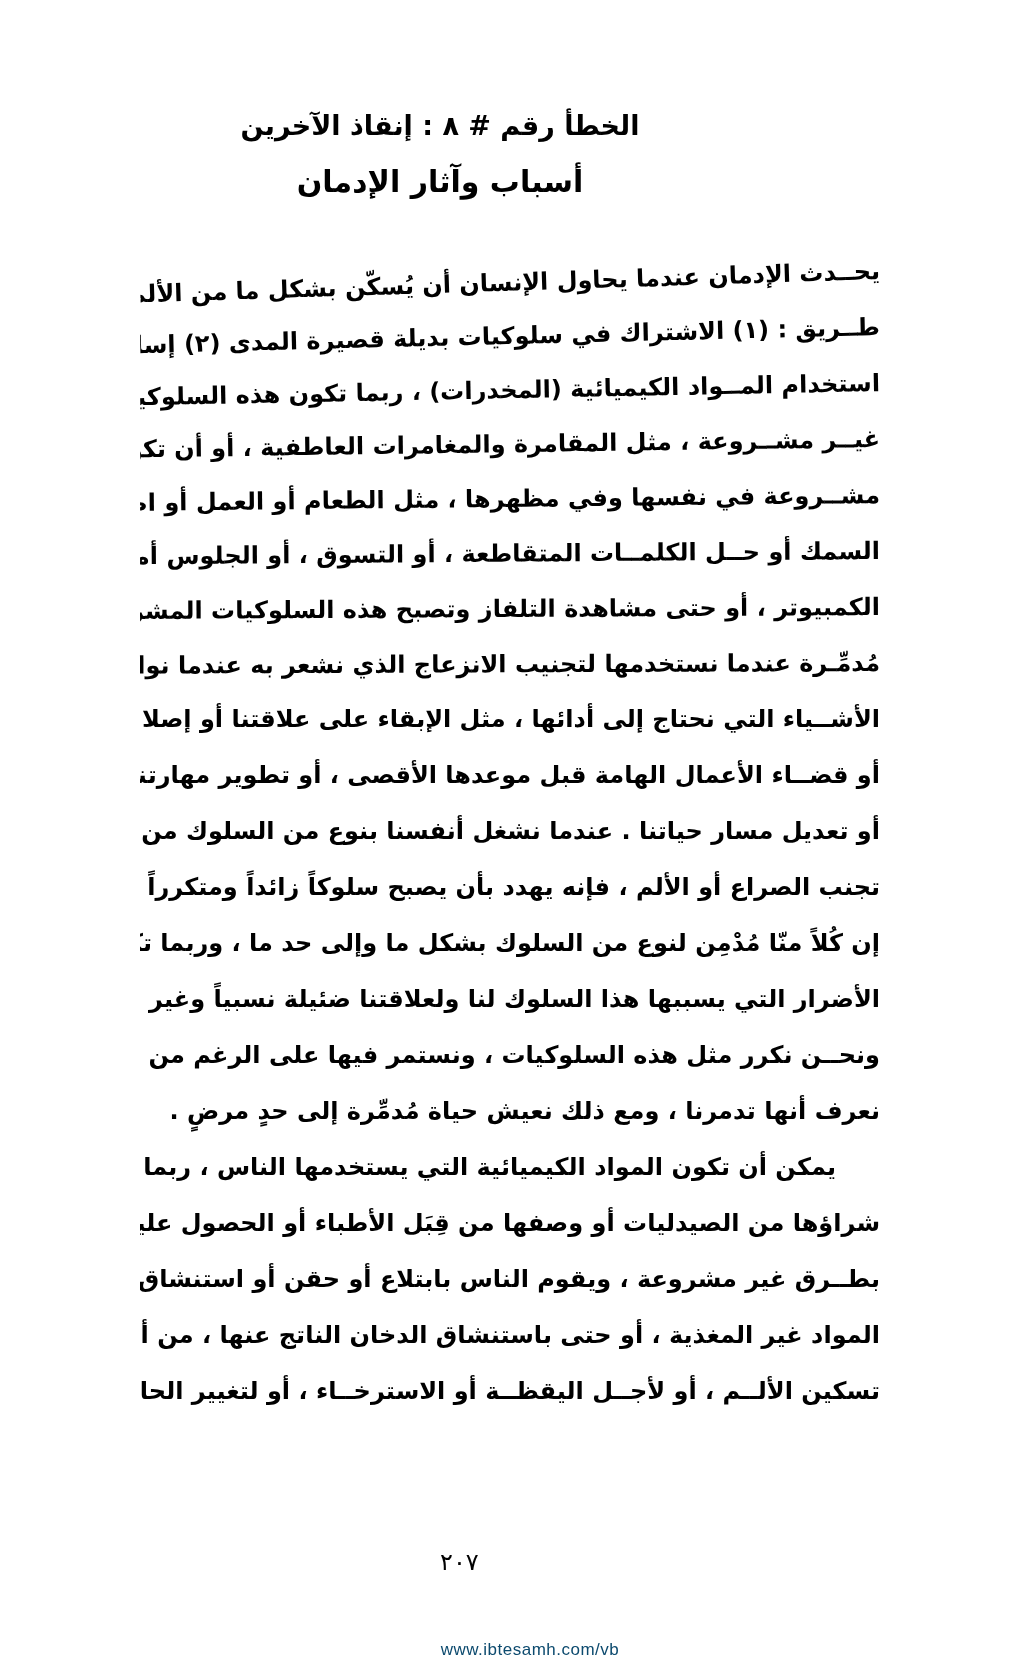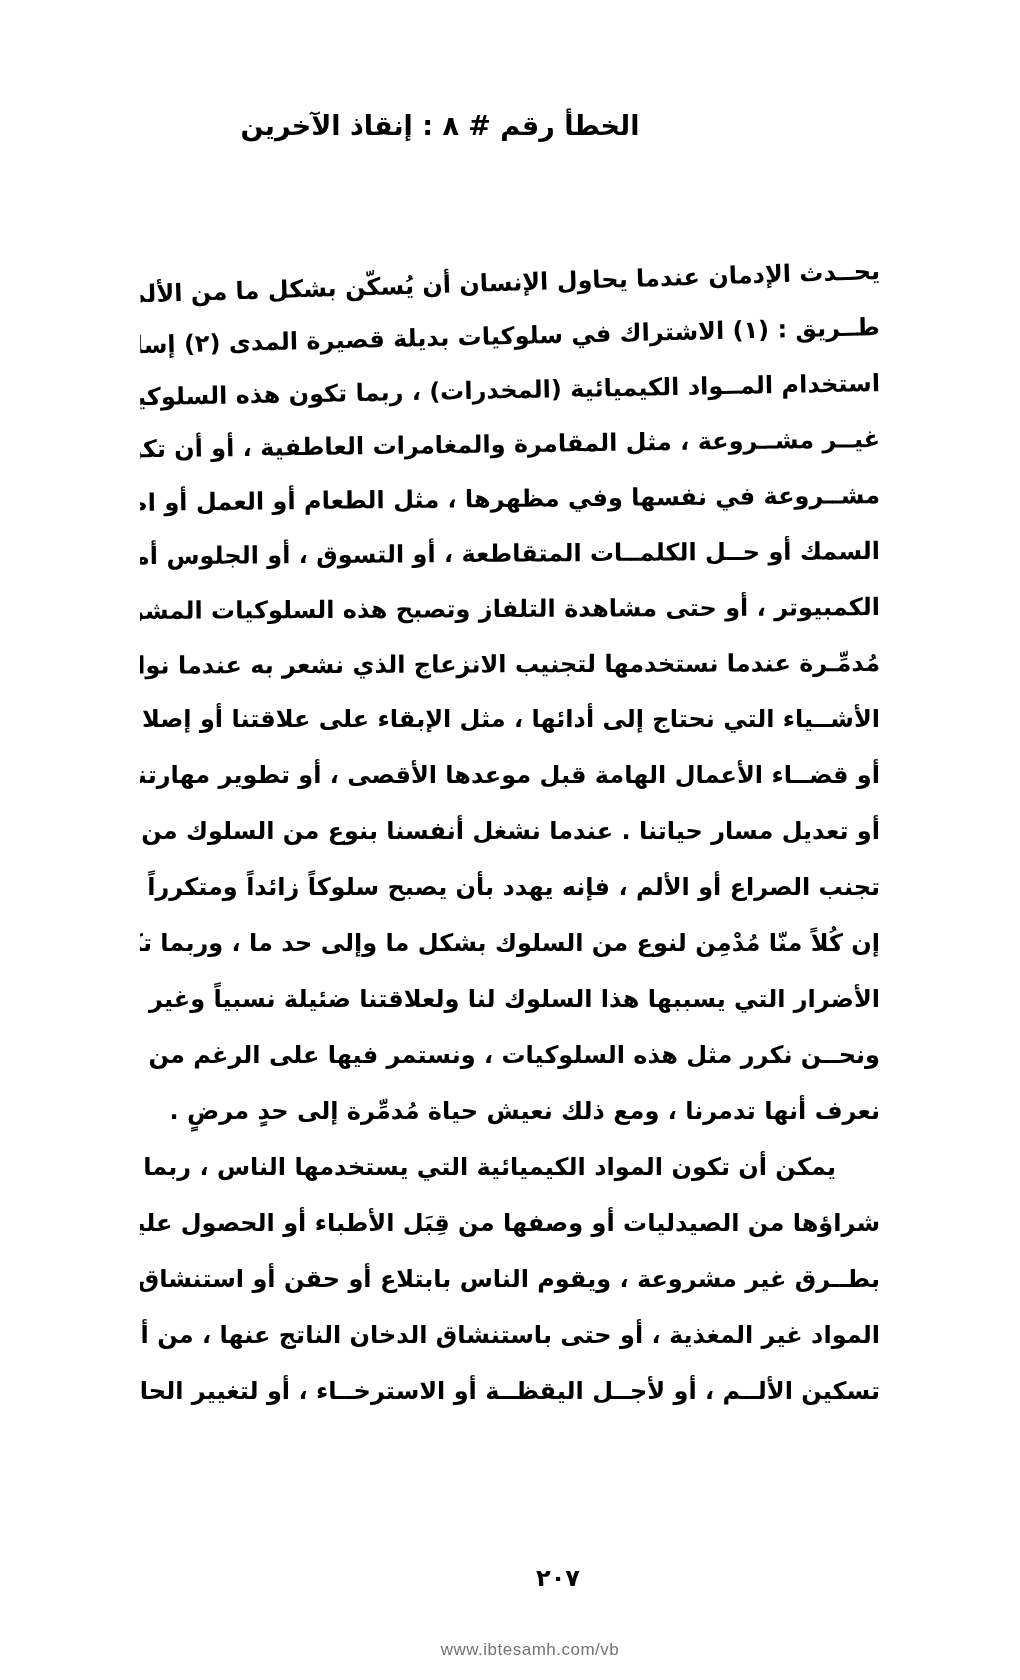--- a/index.html
+++ b/index.html
@@ -79,44 +79,44 @@
       text-align-last: right;
     }
     .line.indent {
       padding-right: 44px;
     }
     .page-number {
       position: absolute;
       top: 1548px;
       left: 440px;
       width: 140px;
-      text-align: right;
+      text-align: left;
       font-size: 24px;
-      font-weight: bold;
+      font-weight: normal;
       direction: rtl;
-      margin-top: 16px;
     }
     .watermark {
       position: absolute;
       top: 1640px;
       left: 380px;
       width: 300px;
       text-align: center;
       font-family: "Liberation Sans", sans-serif;
       font-size: 17px;
       letter-spacing: 0.5px;
     }
   </style>
 </head>
 <body>
 
 <div class="page">
 
   <div class="chapter-heading">الخطأ رقم # ٨ : إنقاذ الآخرين</div>
 
+  <div class="section-title">أسباب وآثار الإدمان</div>
 
   <div class="body-text">
     <div>
       <span class="line curved l1">يحــدث الإدمان عندما يحاول الإنسان أن يُسكّن بشكل ما من الألم عن</span>
       <span class="line curved l2">طــريق : (١) الاشتراك في سلوكيات بديلة قصيرة المدى (٢) إساءة</span>
       <span class="line curved l3">استخدام المــواد الكيميائية (المخدرات) ، ربما تكون هذه السلوكيات</span>
       <span class="line curved l4">غيــر مشــروعة ، مثل المقامرة والمغامرات العاطفية ، أو أن تكون</span>
       <span class="line curved l5">مشــروعة في نفسها وفي مظهرها ، مثل الطعام أو العمل أو اصطياد</span>
       <span class="line curved l6">السمك أو حــل الكلمــات المتقاطعة ، أو التسوق ، أو الجلوس أمام</span>
       <span class="line curved l7">الكمبيوتر ، أو حتى مشاهدة التلفاز وتصبح هذه السلوكيات المشروعة</span>
@@ -134,15 +134,15 @@
       <span class="line indent">يمكن أن تكون المواد الكيميائية التي يستخدمها الناس ، ربما يتم</span>
       <span class="line">شراؤها من الصيدليات أو وصفها من قِبَل الأطباء أو الحصول عليها</span>
       <span class="line">بطــرق غير مشروعة ، ويقوم الناس بابتلاع أو حقن أو استنشاق هذه</span>
       <span class="line">المواد غير المغذية ، أو حتى باستنشاق الدخان الناتج عنها ، من أجل</span>
       <span class="line">تسكين الألــم ، أو لأجــل اليقظــة أو الاسترخــاء ، أو لتغيير الحالة</span>
     </div>
   </div>
 
   <div class="page-number">٢٠٧</div>
 
-  <div class="watermark" style="color: #737373;">www.ibtesamh.com/vb</div>
+  <div class="watermark" style="color: #0c4a6e;">www.ibtesamh.com/vb</div>
 
 </div>
 
 </body></html>

